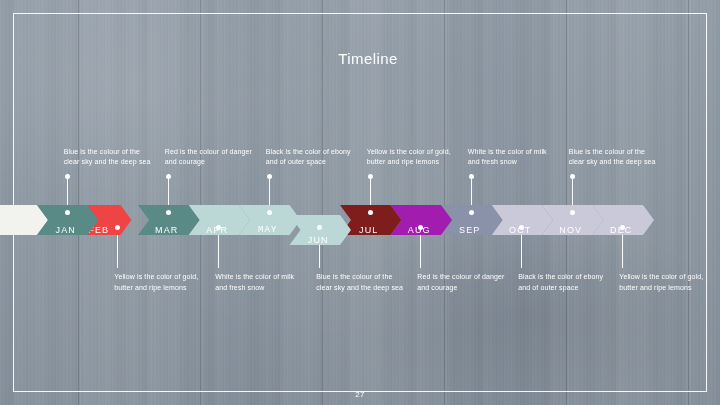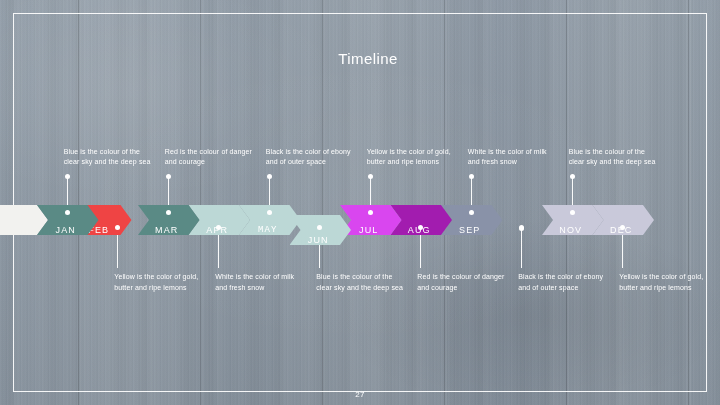--- a/index.html
+++ b/index.html
@@ -166,28 +166,31 @@
       </div>
       <div class="seg" style="left: 188.5px; width: 61.5px; background: rgb(188, 216, 214); z-index: 47; clip-path: polygon(0px 0px, 50.5px 0px, 61.5px 15px, 50.5px 30px, 0px 30px, 11px 15px);">
         <span class="lbl">APR</span>
       </div>
       <div class="seg" style="left: 239px; width: 61.5px; background: rgb(188, 216, 214); z-index: 46; clip-path: polygon(0px 0px, 50.5px 0px, 61.5px 15px, 50.5px 30px, 0px 30px, 11px 15px); font-family: Liberation Mono, monospace;">
         <span class="lbl">MAY</span>
       </div>
       <div class="seg" style="left: 289.5px; width: 61.5px; background: rgb(188, 216, 214); z-index: 45; clip-path: polygon(0px 0px, 50.5px 0px, 61.5px 15px, 50.5px 30px, 0px 30px, 11px 15px); margin-top: 10px;">
         <span class="lbl">JUN</span>
       </div>
-      <div class="seg" style="left: 340px; width: 61.5px; background: #d946ef; z-index: 44; clip-path: polygon(0px 0px, 50.5px 0px, 61.5px 15px, 50.5px 30px, 0px 30px, 11px 15px);">
+      <div class="seg" style="left: 340px; width: 61.5px; background: #7f1d1d; z-index: 44; clip-path: polygon(0px 0px, 50.5px 0px, 61.5px 15px, 50.5px 30px, 0px 30px, 11px 15px);">
         <span class="lbl">JUL</span>
       </div>
       <div class="seg" style="left: 390.5px; width: 61.5px; background: #a21caf; z-index: 43; clip-path: polygon(0px 0px, 50.5px 0px, 61.5px 15px, 50.5px 30px, 0px 30px, 11px 15px);">
         <span class="lbl">AUG</span>
       </div>
       <div class="seg" style="left: 441px; width: 61.5px; background: rgb(137, 146, 168); z-index: 42; clip-path: polygon(0px 0px, 50.5px 0px, 61.5px 15px, 50.5px 30px, 0px 30px, 11px 15px);">
         <span class="lbl">SEP</span>
+      </div>
+      <div class="seg" style="left: 491.5px; width: 61.5px; background: rgb(201, 201, 218); z-index: 41; clip-path: polygon(0px 0px, 50.5px 0px, 61.5px 15px, 50.5px 30px, 0px 30px, 11px 15px);">
+        <span class="lbl">OCT</span>
       </div>
       <div class="seg" style="left: 542px; width: 61.5px; background: rgb(201, 201, 218); z-index: 40; clip-path: polygon(0px 0px, 50.5px 0px, 61.5px 15px, 50.5px 30px, 0px 30px, 11px 15px);">
         <span class="lbl">NOV</span>
       </div>
       <div class="seg" style="left: 592.5px; width: 61.5px; background: rgb(201, 201, 218); z-index: 39; clip-path: polygon(0px 0px, 50.5px 0px, 61.5px 15px, 50.5px 30px, 0px 30px, 11px 15px);">
         <span class="lbl">DEC</span>
       </div>
     </div>
 
   <div id="callouts-layer">

